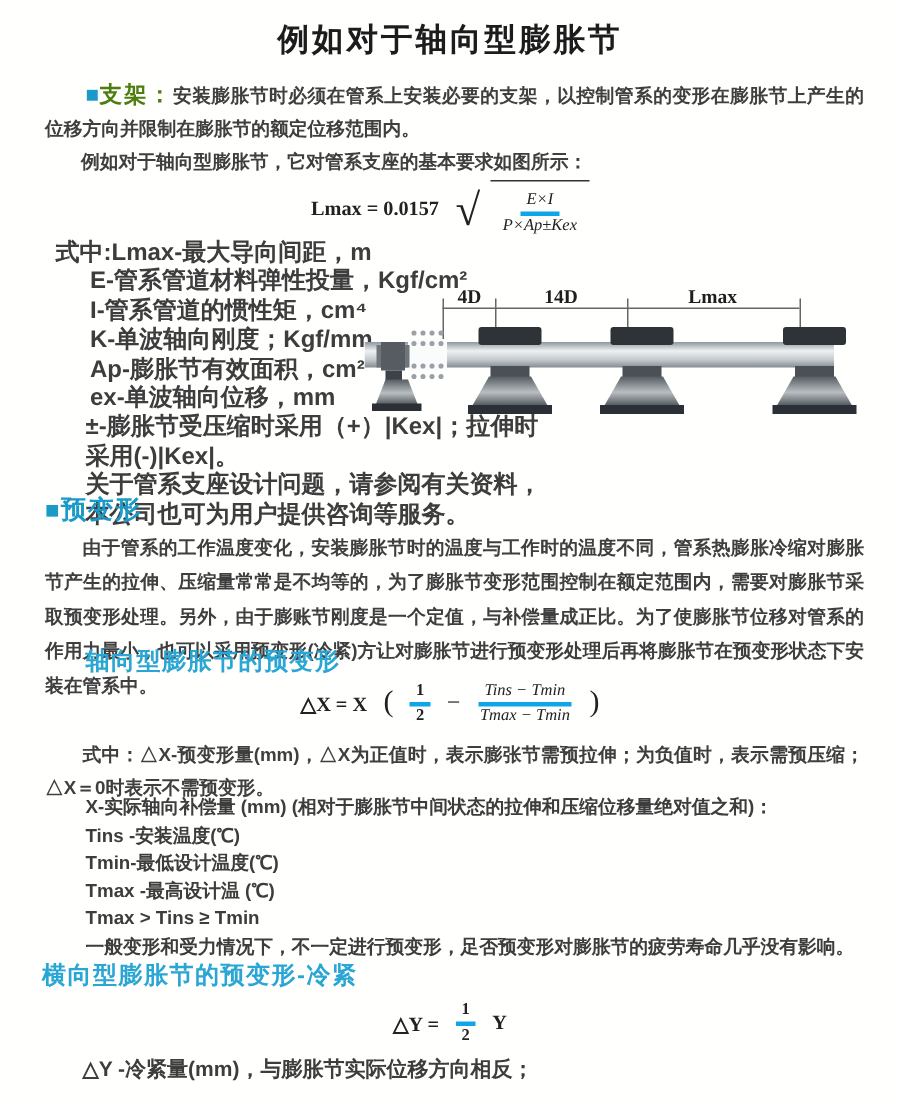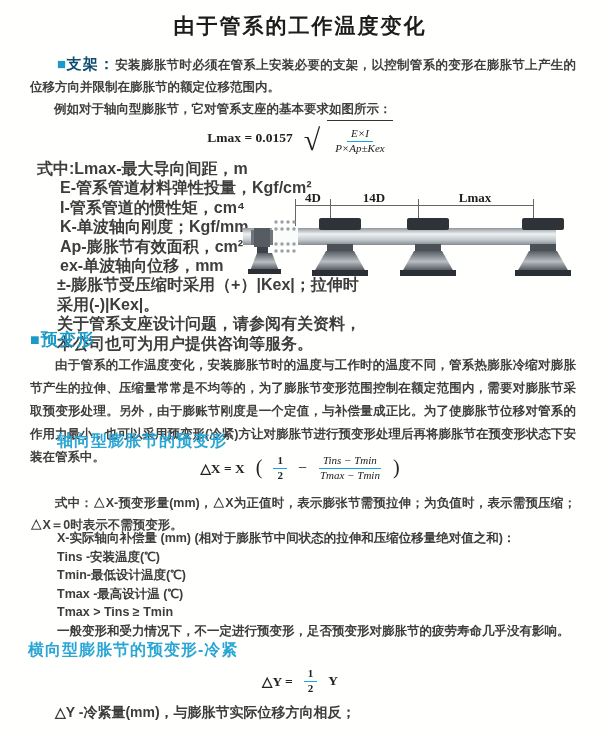--- a/index.html
+++ b/index.html
@@ -13,32 +13,32 @@
   
   .abs{position:absolute;}
   #doc-title{top:12px;left:0;width:600px;text-align:center;
     font-size:21px;font-weight:bold;color:#1c1c1c;letter-spacing:2px;}
 
   .body-text{font-size:12.5px;line-height:22px;font-weight:600;color:#3f3f3f;text-align:justify;}
   #sec1{top:53px;left:30px;width:546px;}
   #sec1 .p1{text-indent:27px;margin:0;}
   #sec1 .p2{text-indent:24px;margin:0;}
   .marker-sq{color:#1b9ac8;font-size:15px;}
-  .h-inline{color:#0c4a6e;font-size:15px;font-weight:bold;letter-spacing:1px;}
+  .h-inline{color:#4d7c0f;font-size:15px;font-weight:bold;letter-spacing:1px;}
 
   
   .f-row{display:flex;justify-content:center;align-items:center;gap:11px;
     font-family:"Liberation Serif",serif;color:#222;}
   #formula1{top:120px;left:0;width:600px;}
   .f-lhs{font-weight:bold;font-size:13.5px;}
   .sqrt-sign{font-size:30px;line-height:1;font-weight:400;margin-right:-4px;transform:translateY(2px);}
   .root-box{border-top:1.5px solid #333;padding:2px 6px 0 6px;}
   .frac{display:inline-flex;flex-direction:column;align-items:center;
     font-size:11px;line-height:1.25;font-style:italic;}
-  .frac .num{border-bottom:1px solid #0ea5e9;padding:0 4px;}
+  .frac .num{border-bottom:3px solid #0ea5e9;padding:0 4px;}
   .frac .den{padding:0 2px;}
   .frac.upright{font-style:normal;font-weight:bold;}
   .paren{font-size:20px;font-weight:400;transform:translateY(-1px);}
   .f-bold{font-weight:bold;font-size:13.5px;text-align:right;}
 
   #defs{top:159px;left:37px;width:330px;font-size:16px;line-height:19.4px;font-weight:600;}
   #defs .d-ind{padding-left:23px;}
   #defs .d-ind2{padding-left:20px;}
 
   #diagram-wrap{top:192px;left:243px;width:357px;height:92px;}
@@ -56,21 +56,21 @@
 
   #sec4-head{top:640px;left:28px;}
   #formula3{top:667px;left:0;width:600px;}
   #sec4-note{top:704px;left:55px;font-size:14px;font-weight:600;}
 </style>
 </head>
 <body>
 
 <div id="page">
 
-  <div id="doc-title" class="abs">由于管系的工作温度变化</div>
+  <div id="doc-title" class="abs">例如对于轴向型膨胀节</div>
 
   <div id="sec1" class="abs body-text">
     <p class="p1"><span class="marker-sq">■</span><span class="h-inline">支架：</span><span>安装膨胀节时必须在管系上安装必要的支架，以控制管系的变形在膨胀节上产生的位移方向并限制在膨胀节的额定位移范围内。</span></p>
     <p class="p2">例如对于轴向型膨胀节，它对管系支座的基本要求如图所示：</p>
   </div>
 
   <div id="formula1" class="abs f-row">
     <span class="f-lhs">Lmax = 0.0157</span>
     <span class="sqrt-sign">√</span>
     <span class="root-box">

